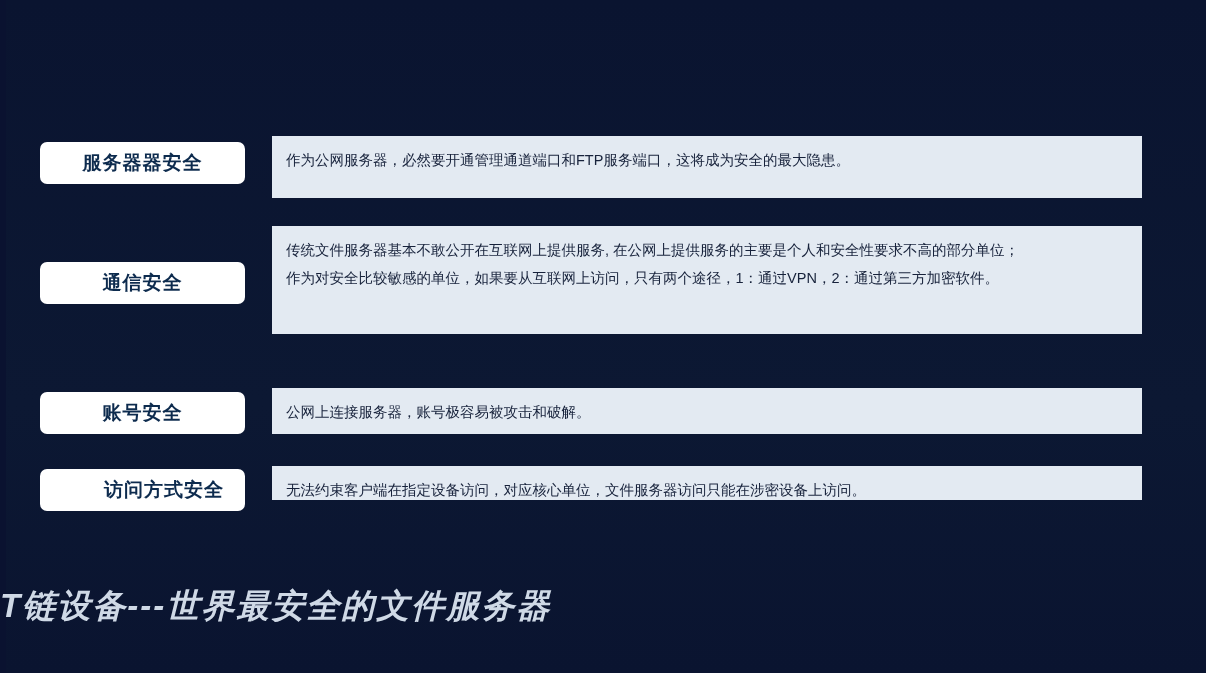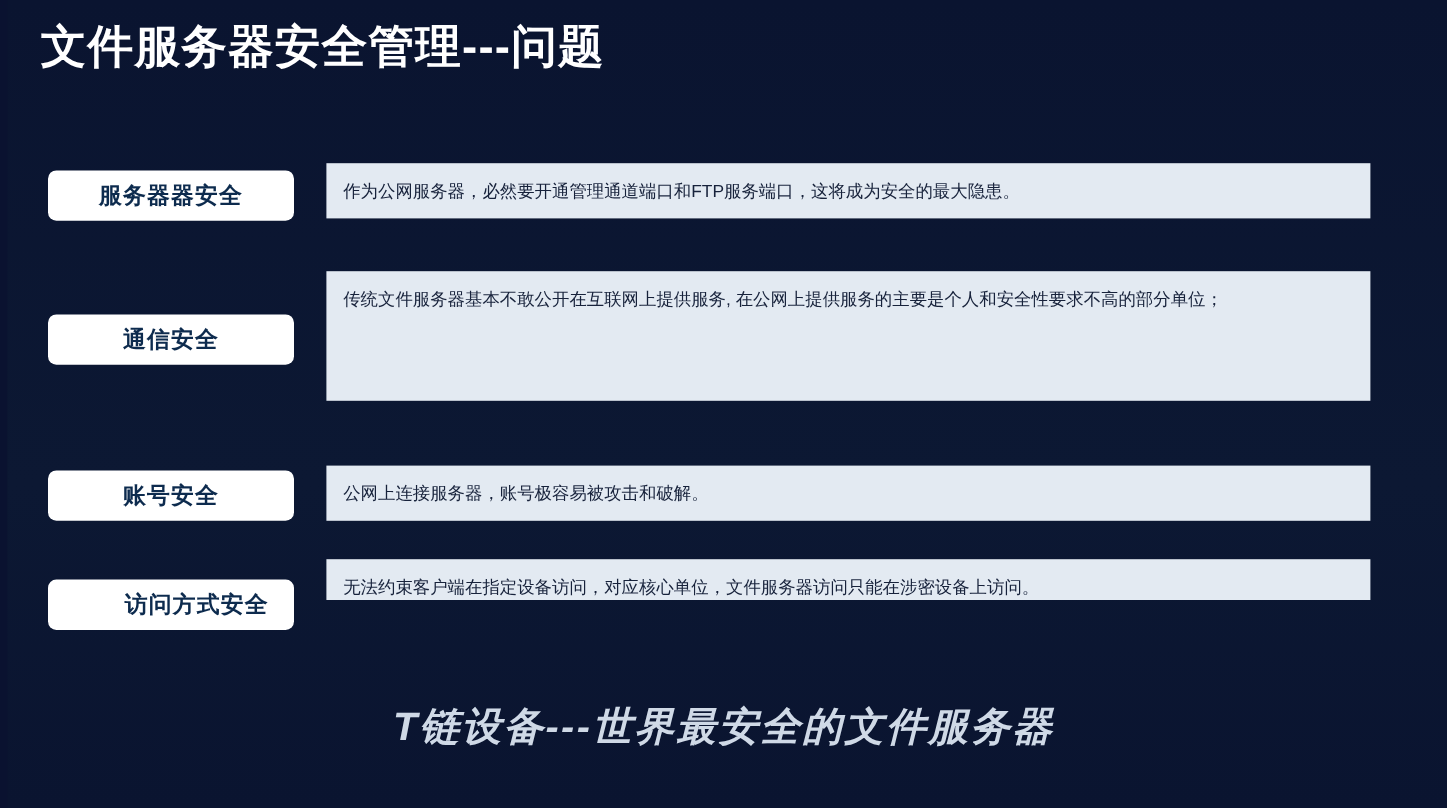--- a/index.html
+++ b/index.html
@@ -75,65 +75,65 @@
     font-size: 14.5px;
     line-height: 28px;
     padding: 10px 12px 10px 14px;
   }
   .panel p {
     margin: 0;
   }
 
   
   .row-1 .label { top: 16px; text-align: center; }
-  .row-1 .panel { top: 10px; height: 46px; }
+  .row-1 .panel { top: 10px; height: 62px; }
 
   .row-2 .label { top: 108px; margin-top: 28px; }
   .row-2 .panel { top: 100px; height: 108px; }
 
   .row-3 .label { top: 266px; }
   .row-3 .panel { top: 262px; height: 46px; }
 
-  .row-4 .label { top: 357px; padding-left: 47px; }
+  .row-4 .label { top: 343px; padding-left: 47px; }
   .row-4 .panel { top: 340px; height: 34px; }
 
   .footer {
     position: absolute;
     left: 0;
     right: 0;
     top: 584px;
-    text-align: center;
+    text-align: left;
     font-size: 33px;
     font-style: italic;
     font-weight: bold;
     color: #cfd9e6;
     letter-spacing: 2px;
   }
 </style>
 </head>
 <body>
 
 <div class="slide">
   <div class="left-edge"></div>
 
-  <div class="title">文件服务器安全管理---问题</div>
 
   <div class="rows">
 
     <div class="row row-1">
       <div class="label">服务器器安全</div>
       <div class="panel">
         <p>作为公网服务器，必然要开通管理通道端口和FTP服务端口，这将成为安全的最大隐患。</p>
       </div>
     </div>
 
     <div class="row row-2">
       <div class="label">通信安全</div>
       <div class="panel">
         <p>传统文件服务器基本不敢公开在互联网上提供服务, 在公网上提供服务的主要是个人和安全性要求不高的部分单位；</p>
+        <p>作为对安全比较敏感的单位，如果要从互联网上访问，只有两个途径，1：通过VPN，2：通过第三方加密软件。</p>
       </div>
     </div>
 
     <div class="row row-3">
       <div class="label">账号安全</div>
       <div class="panel">
         <p>公网上连接服务器，账号极容易被攻击和破解。</p>
       </div>
     </div>
 

